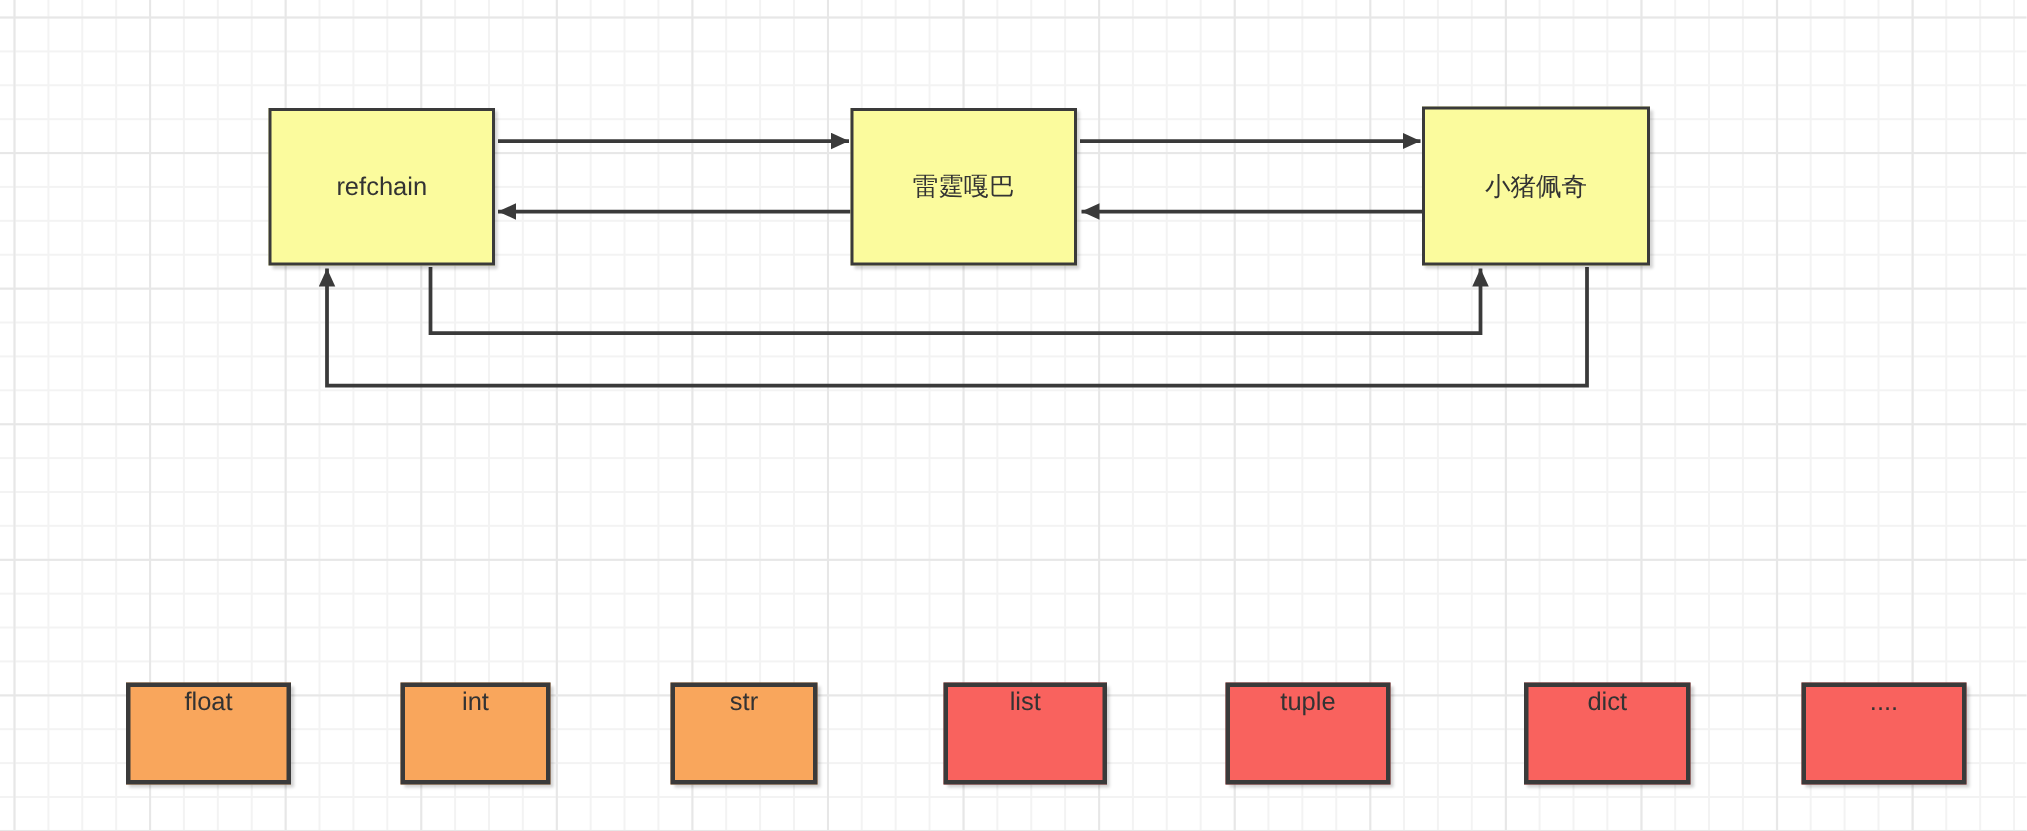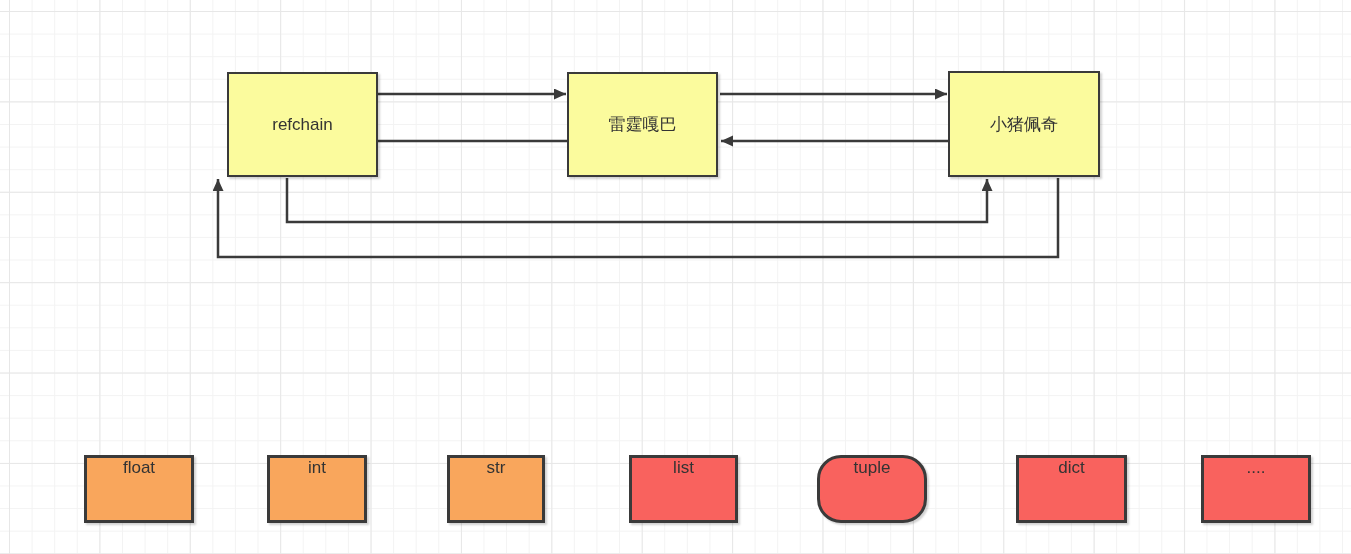--- a/index.html
+++ b/index.html
@@ -87,21 +87,21 @@
       </marker>
     </defs>
     <path class="edge" d="M332,94 L566,94" marker-end="url(#arrow)"></path>
     <path class="edge" d="M567,141 L332,141" marker-end="url(#arrow)"></path>
     <path class="edge" d="M720,94 L947,94" marker-end="url(#arrow)"></path>
     <path class="edge" d="M948,141 L721,141" marker-end="url(#arrow)"></path>
     <path class="edge" d="M287,178 L287,222 L987,222 L987,179" marker-end="url(#arrow)"></path>
     <path class="edge" d="M1058,178 L1058,257 L218,257 L218,179" marker-end="url(#arrow)"></path>
   </svg>
 
-  <div class="node" style="left:179px; top:72px; width:151px; height:105px;margin-left:48px;">
+  <div class="node" style="left:179px; top:72px; width:151px; height:105px;">
     <span class="label">refchain</span>
   </div>
 
   <div class="node" style="left:567px; top:72px; width:151px; height:105px;">
     <span class="label">雷霆嘎巴</span>
   </div>
 
   <div class="node" style="left:948px; top:71px; width:152px; height:106px;">
     <span class="label">小猪佩奇</span>
   </div>
@@ -115,21 +115,21 @@
   </div>
 
   <div class="type-box type-orange" style="left:447px; width:98px;">
     <span class="label">str</span>
   </div>
 
   <div class="type-box type-red" style="left:629px; width:109px;">
     <span class="label">list</span>
   </div>
 
-  <div class="type-box type-red" style="left:817px; width:110px;border-radius:24px;">
+  <div class="type-box type-red" style="left:817px; width:110px;">
     <span class="label">tuple</span>
   </div>
 
   <div class="type-box type-red" style="left:1016px; width:111px;">
     <span class="label">dict</span>
   </div>
 
   <div class="type-box type-red" style="left:1201px; width:110px;">
     <span class="label">....</span>
   </div>

